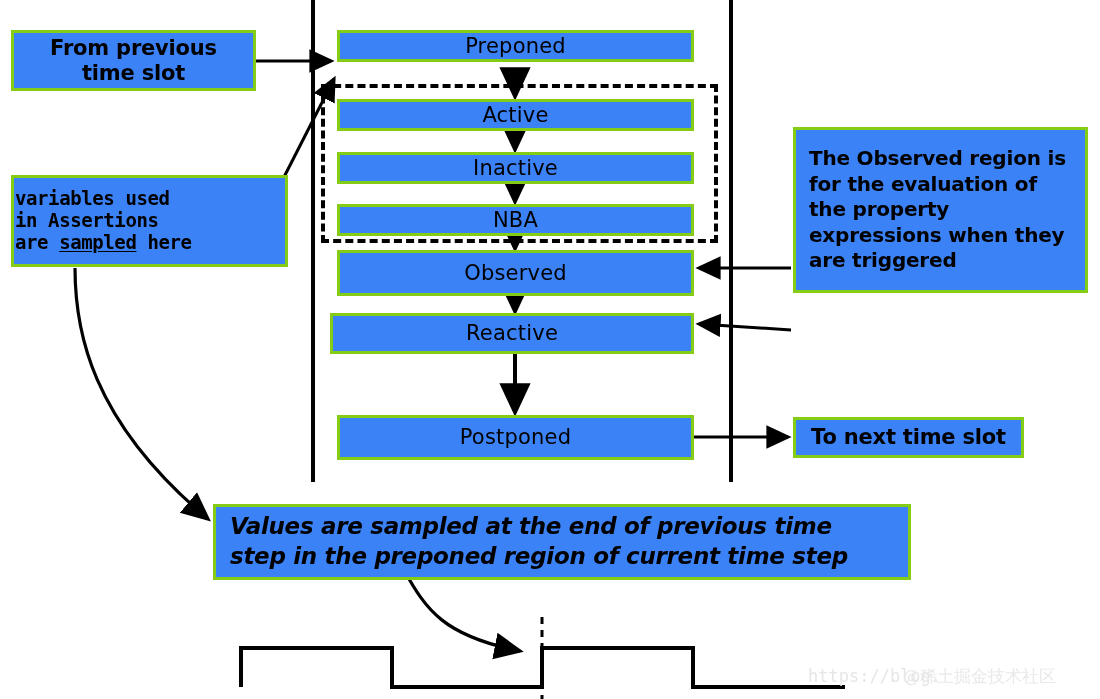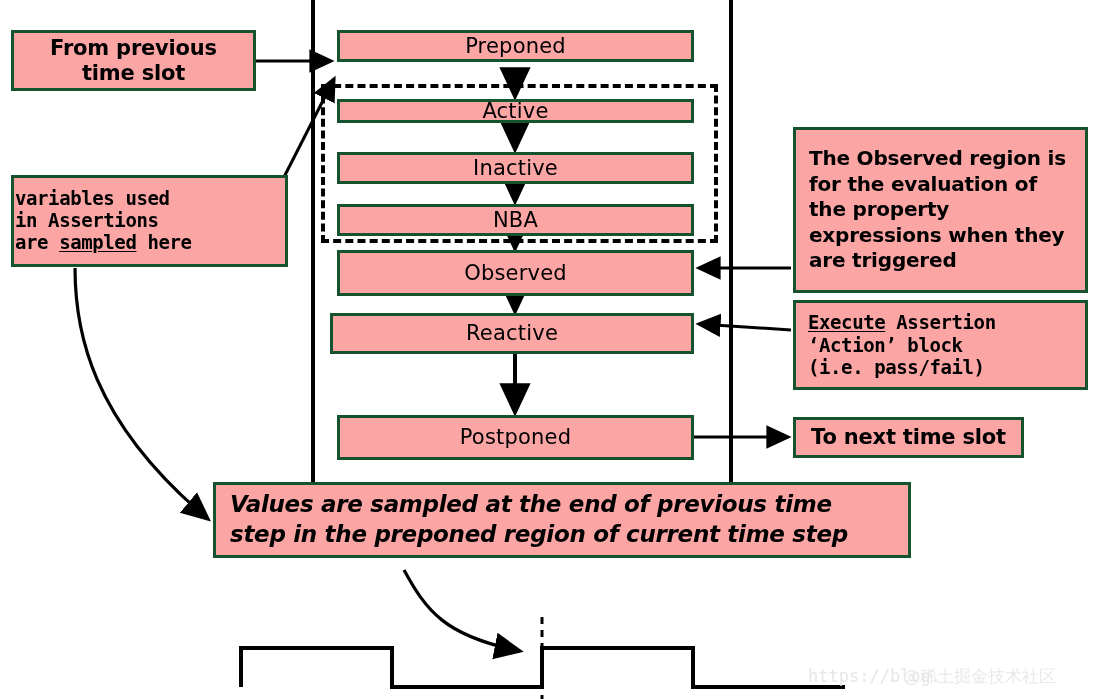--- a/index.html
+++ b/index.html
@@ -18,22 +18,22 @@
   #stage {
     position: absolute;
     left: 0; top: 0;
     width: 1100px;
     height: 699px;
   }
   
   .box {
     position: absolute;
     box-sizing: border-box;
-    background: #fca5a5;
-    border: 3px solid #14532d;
+    background: #3b82f6;
+    border: 3px solid #84cc16;
     display: flex;
     align-items: center;
     justify-content: center;
     text-align: center;
     line-height: 1.15;
     z-index: 5;
   }
   .region-box {
     font-family: "DejaVu Sans", sans-serif;
     font-size: 21px;
@@ -132,21 +132,21 @@
 
   <div class="rail" style="left:311px; top:0px; height:482px;"></div>
   <div class="rail" style="left:729px; top:0px; height:482px;"></div>
 
   <div id="dashed-region"></div>
 
   <div class="box region-box" style="left:337px; top:30px; width:357px; height:32px;">
     <span>Preponed</span>
   </div>
 
-  <div class="box region-box" style="left:337px; top:99px; width:357px; height:24px;">
+  <div class="box region-box" style="left:337px; top:99px; width:357px; height:32px;">
     <span>Active</span>
   </div>
 
   <div class="box region-box" style="left:337px; top:152px; width:357px; height:32px;">
     <span>Inactive</span>
   </div>
 
   <div class="box region-box" style="left:337px; top:204px; width:357px; height:32px;">
     <span>NBA</span>
   </div>
@@ -170,31 +170,26 @@
   <div class="box note-mono pad left-align" style="left:11px; top:175px; width:277px; height:92px; flex-direction:column; justify-content:center; align-items:flex-start; padding-left:1px;">
     <span>variables used</span>
     <span>in Assertions</span>
     <span><span>are </span><u class="ul">sampled</u><span> here</span></span>
   </div>
 
   <div class="box note-sans pad left-align" style="left:793px; top:127px; width:295px; height:166px; padding-left:13px; padding-right:10px; line-height:1.28; font-size:20px;">
     <span>The Observed region is for the evaluation of the property expressions when they are triggered</span>
   </div>
 
-  <div class="box note-mono pad left-align" style="left:793px; top:300px; width:295px; height:90px; flex-direction:column; justify-content:center; align-items:flex-start; padding-left:12px; line-height:1.18;">
-    <span><u class="ul">Execute</u><span> Assertion</span></span>
-    <span>‘Action’ block</span>
-    <span>(i.e. pass/fail)</span>
-  </div>
 
   <div class="box note-sans pad" style="left:793px; top:417px; width:231px; height:41px; font-size:21px;">
     <span>To next time slot</span>
   </div>
 
-  <div class="box note-italic pad left-align" style="left:213px; top:482px; width:698px; height:76px; flex-direction:column; justify-content:center; align-items:flex-start; padding-left:14px; line-height:1.3;">
+  <div class="box note-italic pad left-align" style="left:213px; top:504px; width:698px; height:76px; flex-direction:column; justify-content:center; align-items:flex-start; padding-left:14px; line-height:1.3;">
     <span>Values are sampled at the end of previous time</span>
     <span>step in the preponed region of current time step</span>
   </div>
 
   <svg id="vec" viewBox="0 0 1100 699" xmlns="http://www.w3.org/2000/svg">
     <defs>
       <marker id="ah" markerWidth="9" markerHeight="9" refX="7.2" refY="4.5" orient="auto" markerUnits="strokeWidth">
         <path d="M0,0.6 L8.4,4.5 L0,8.4 Z" fill="#000"></path>
       </marker>
       <marker id="ah-sm" markerWidth="10" markerHeight="10" refX="8" refY="5" orient="auto" markerUnits="strokeWidth">

